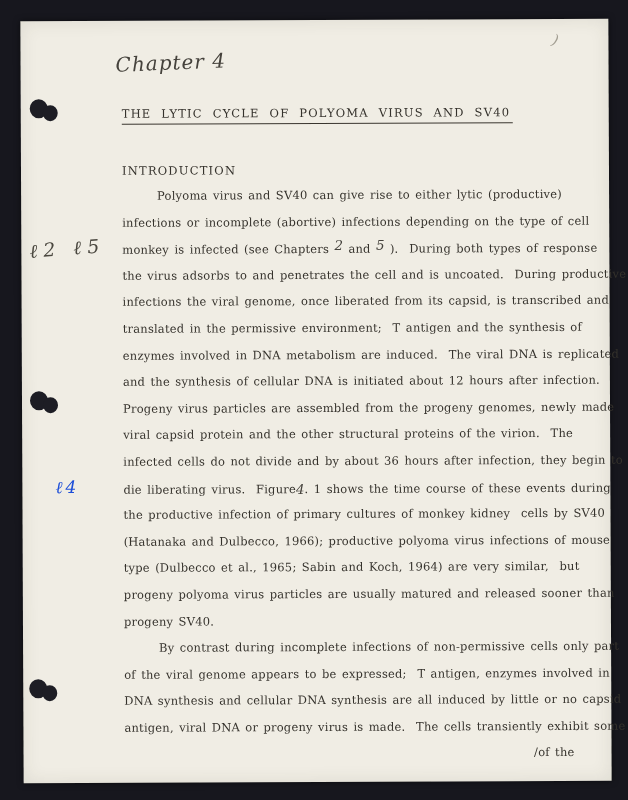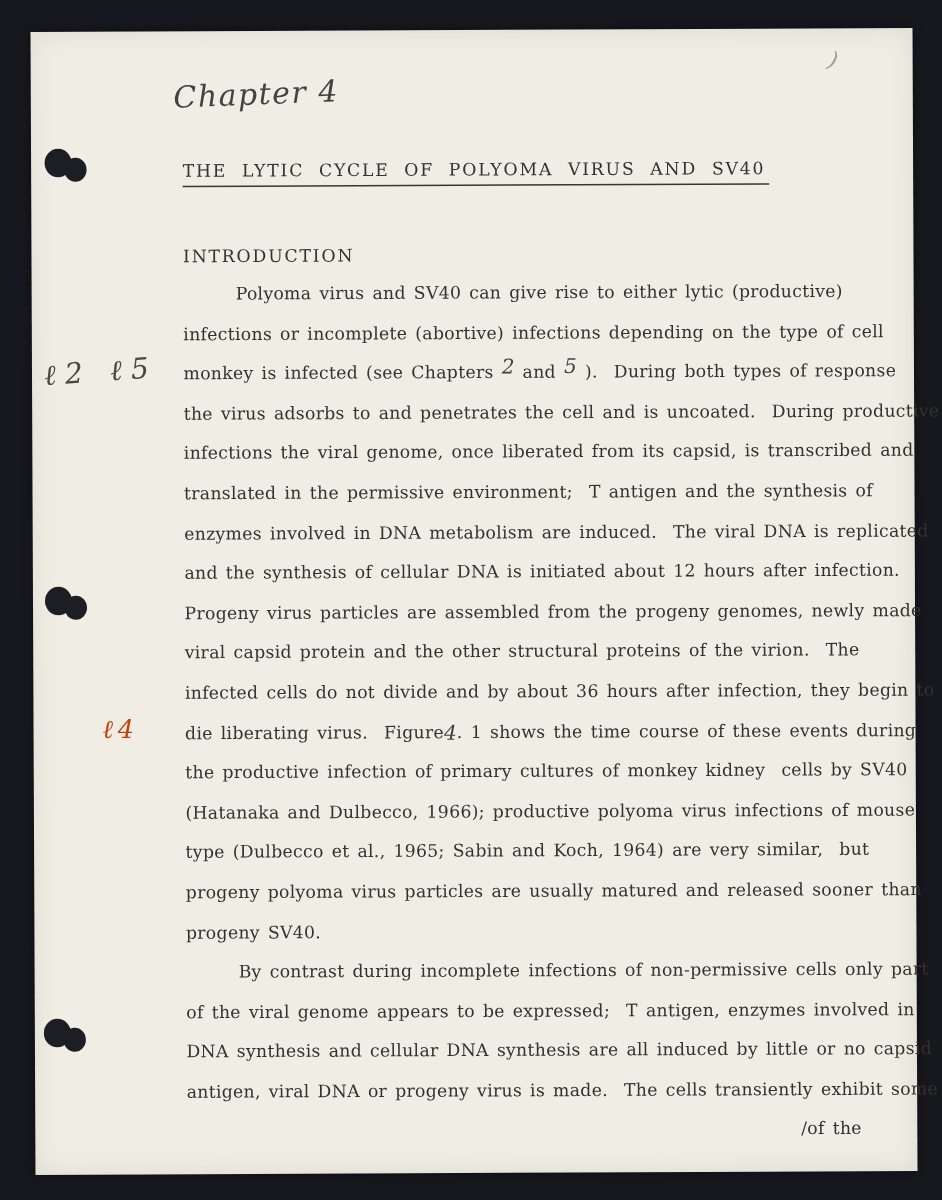--- a/index.html
+++ b/index.html
@@ -38,22 +38,21 @@
   }
   .margin-note-1 {
     position: absolute; left: 8px; top: 216px;
     font-size: 19px; letter-spacing: 6px;
     transform: rotate(-4deg);
     color: #4a473f;
   }
   .margin-note-2 {
     position: absolute; left: 33px; top: 456px;
     font-size: 17px; letter-spacing: 3px;
-    color: #c2410c;
-    margin-left: 13px;
+    color: #1d4ed8;
   }
   .corner-mark {
     position: absolute; left: 532px; top: 12px;
     font-size: 15px; color: #a29e92;
     transform: rotate(18deg);
   }
   
   .title {
     position: absolute; left: 101px; top: 86px;
     font-size: 11.5px; letter-spacing: 1.2px; word-spacing: 5px;

